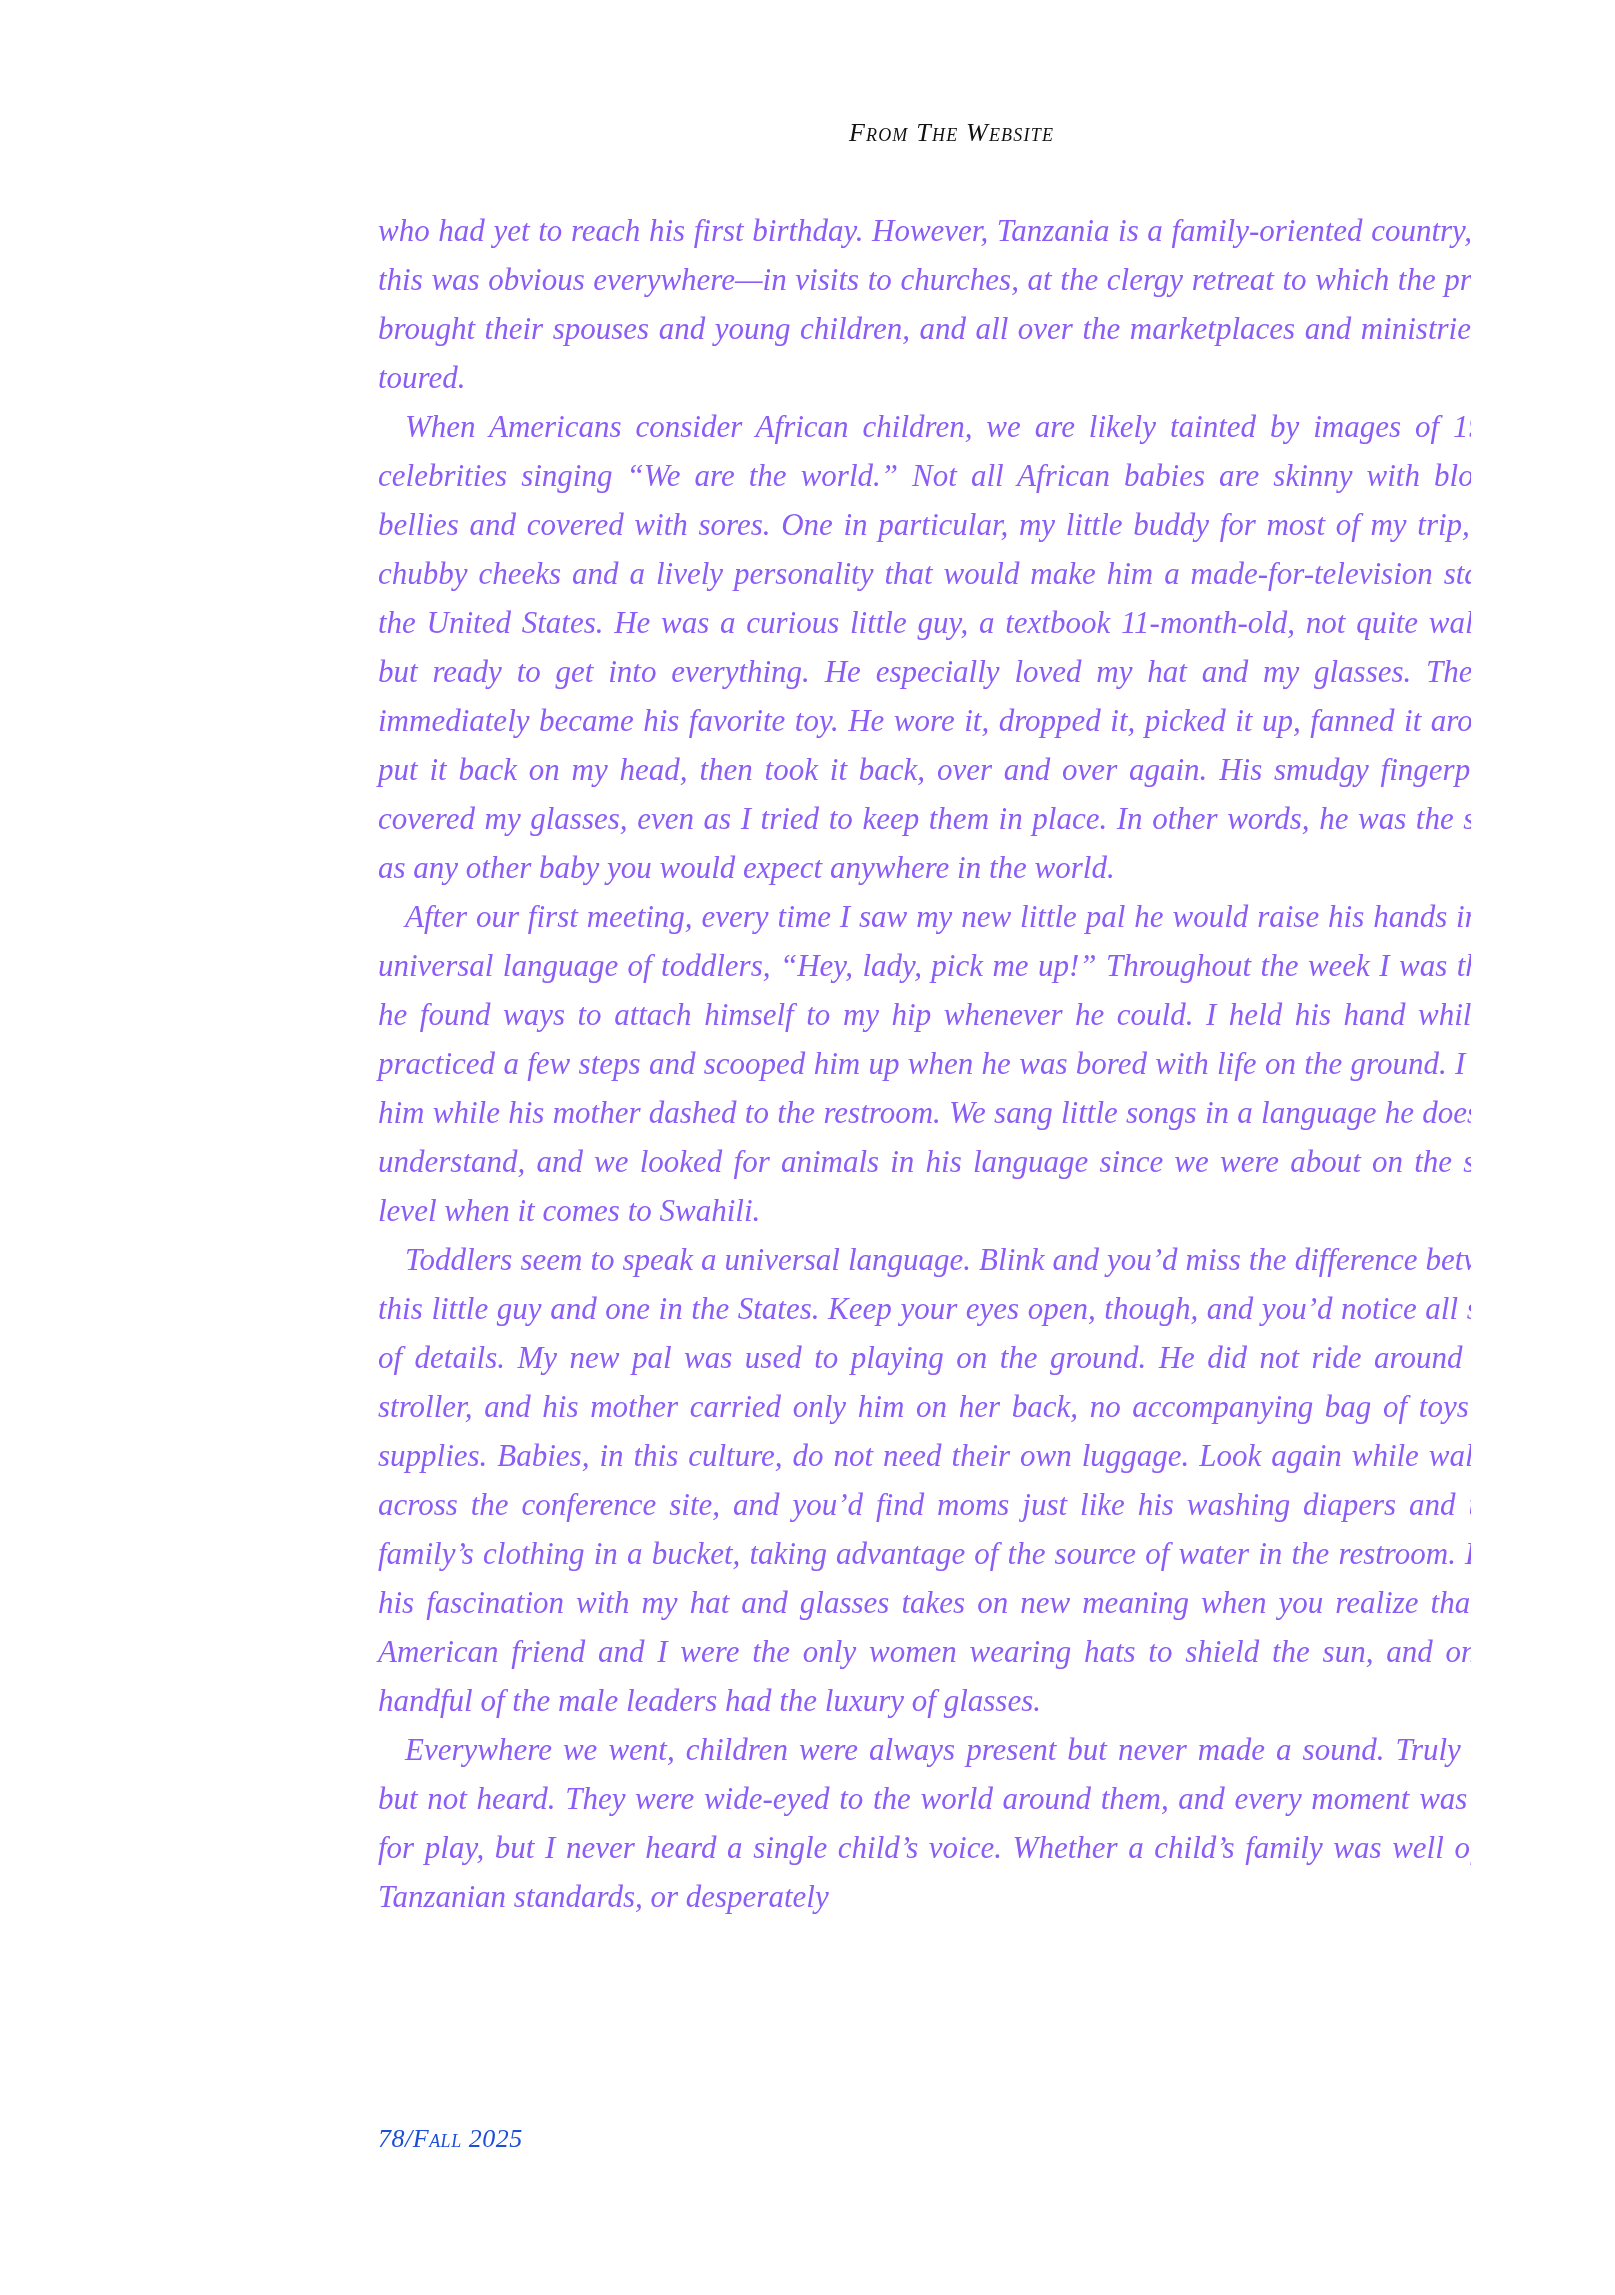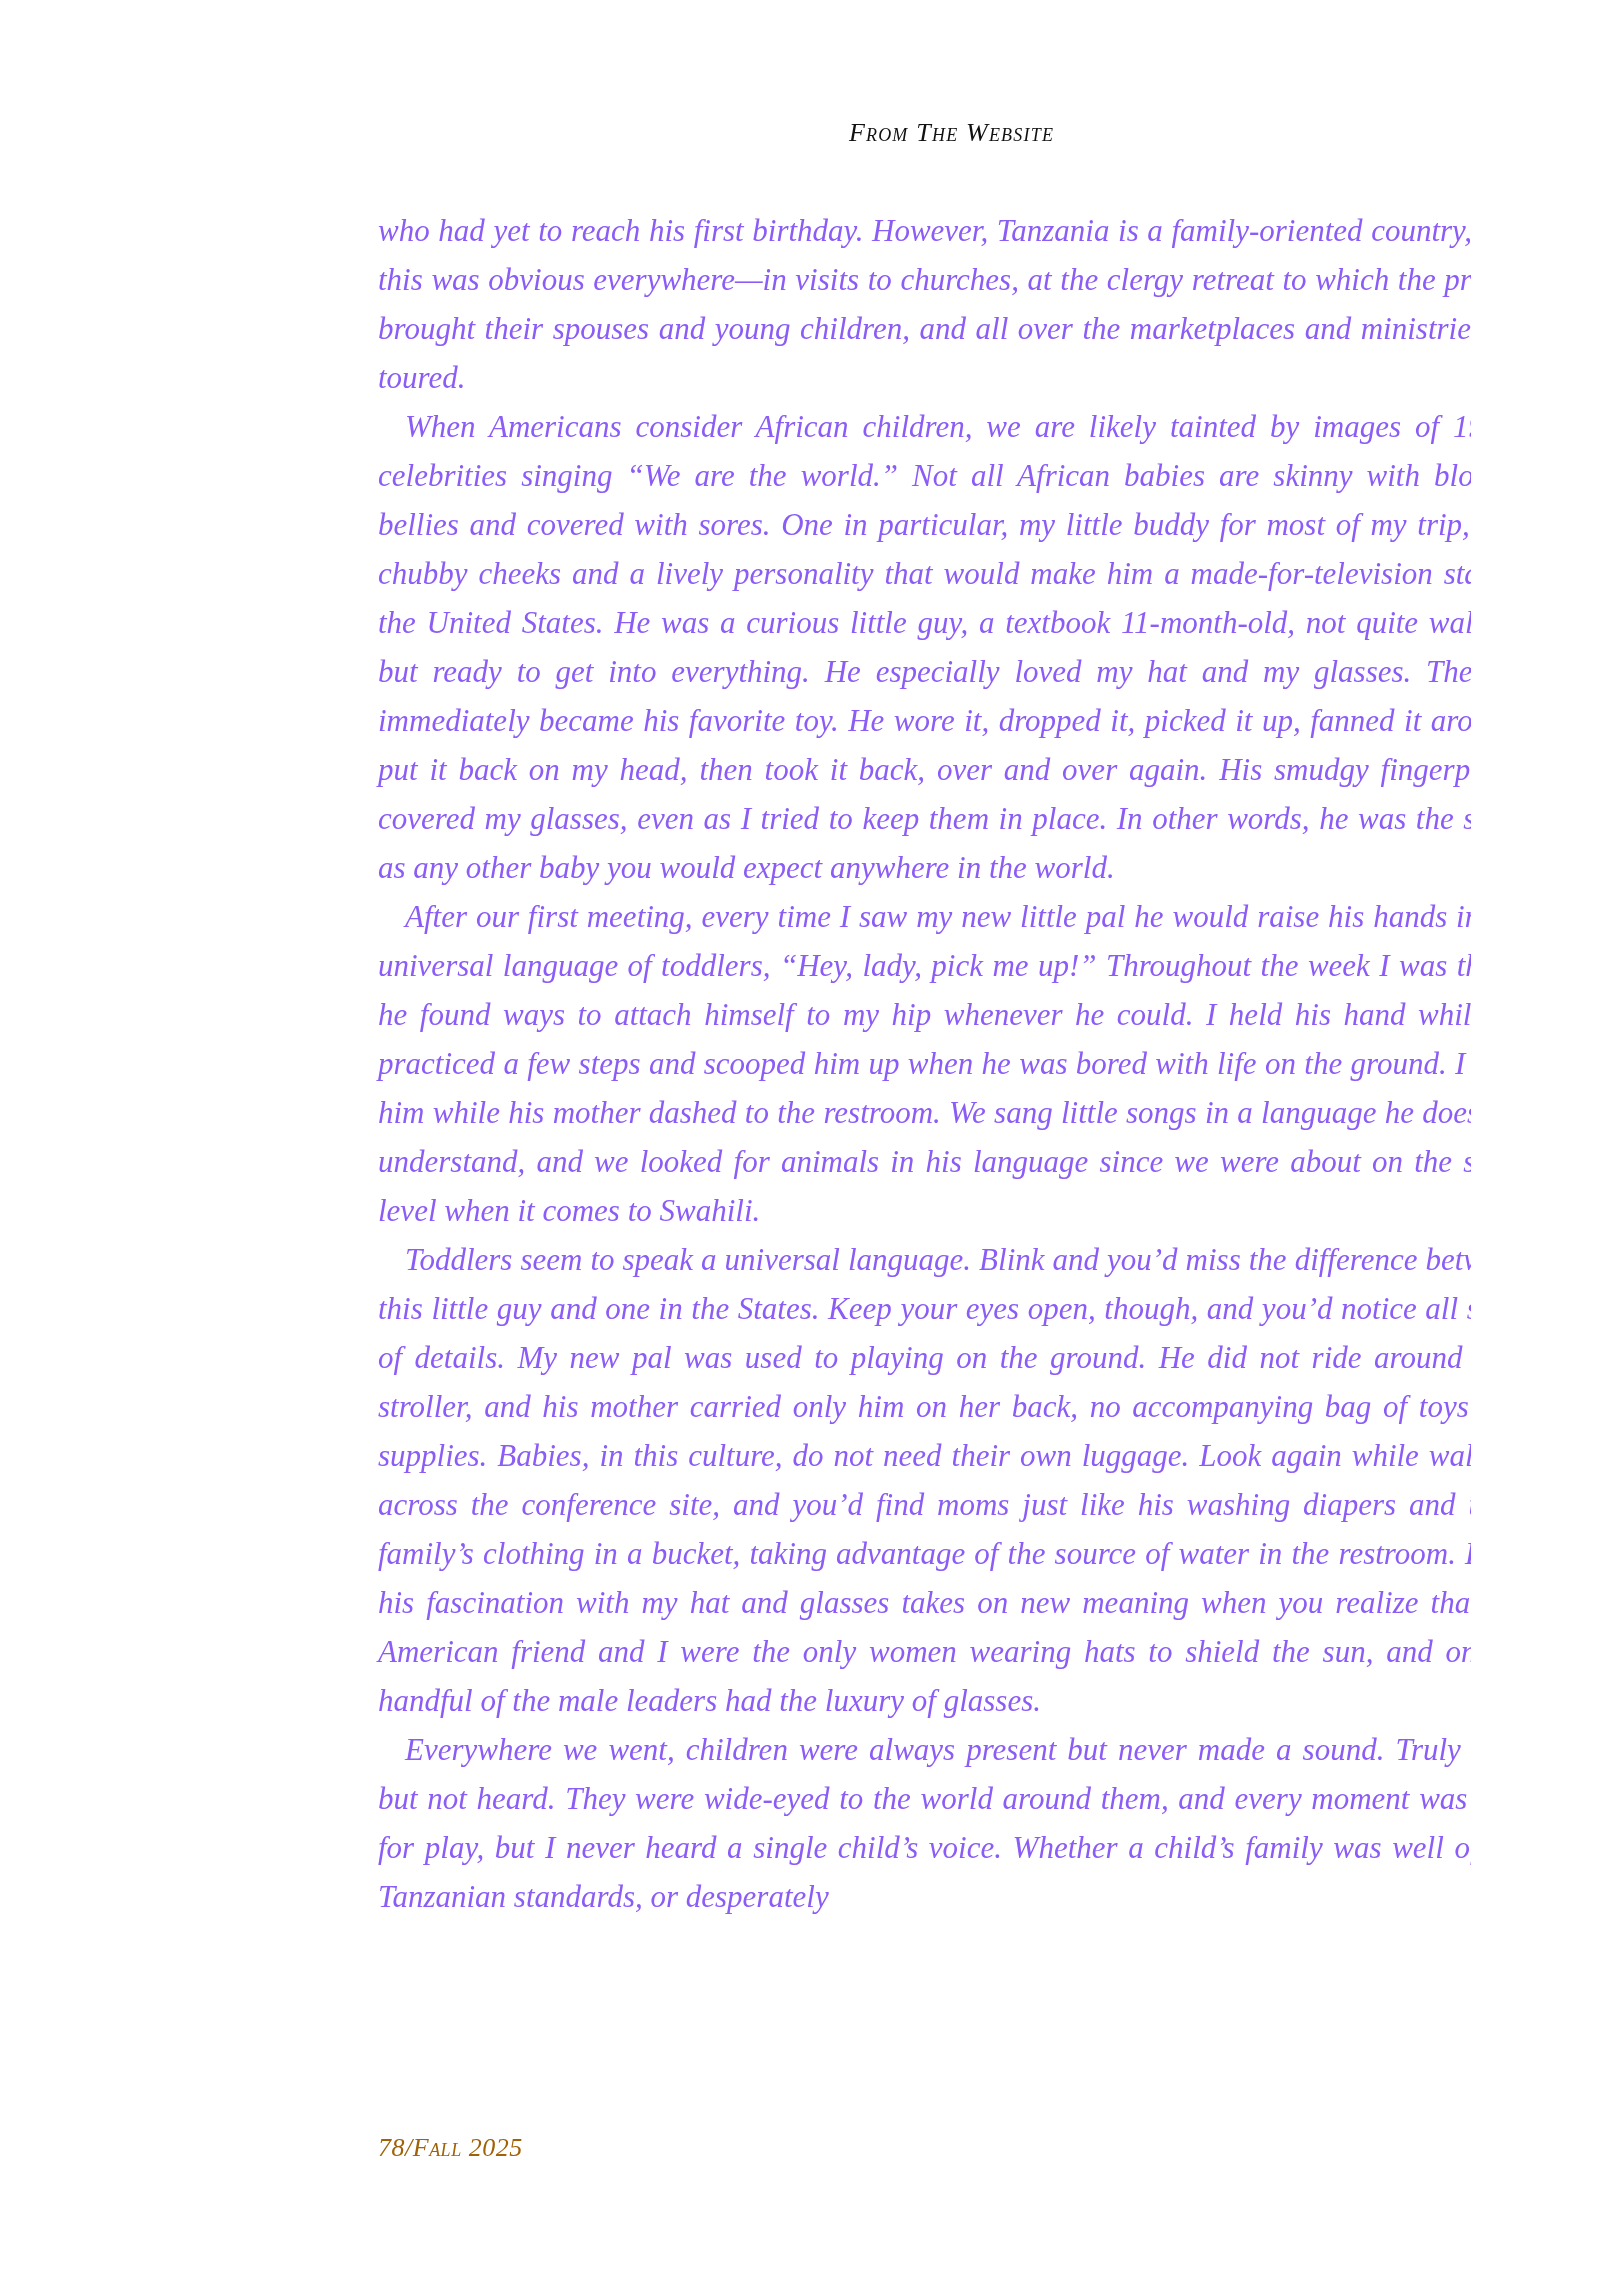--- a/index.html
+++ b/index.html
@@ -55,25 +55,25 @@
     -webkit-hyphens: manual;
     color: #8b5cf6;
     font-family: "Liberation Serif", "DejaVu Serif", serif;
   }
   .para + .para { text-indent: 27px; }
 
   
   .folio {
     position: absolute;
     left: 234px;
-    bottom: 136px;
+    bottom: 145px;
     font-family: "Liberation Serif", "DejaVu Serif", serif;
     font-size: 26px;
     letter-spacing: 0.5px;
-    color: #a16207;
+    color: #1d4ed8;
   }
   .folio .sc {
     font-variant: small-caps;
     text-transform: lowercase;
   }
   .folio .sc .cap { font-variant: normal; text-transform: uppercase; }
 </style>
 </head>
 <body>
 

